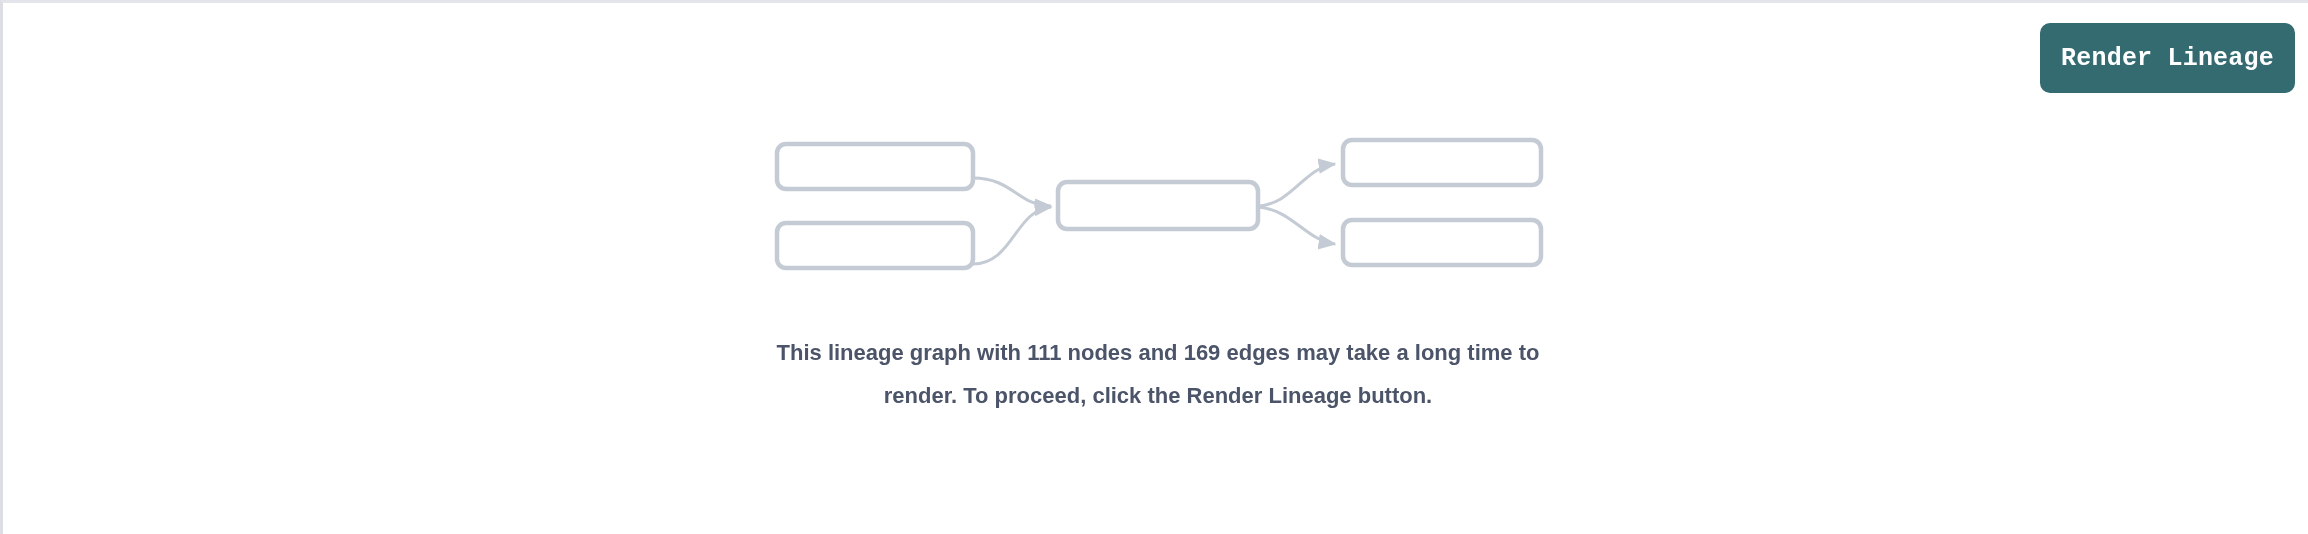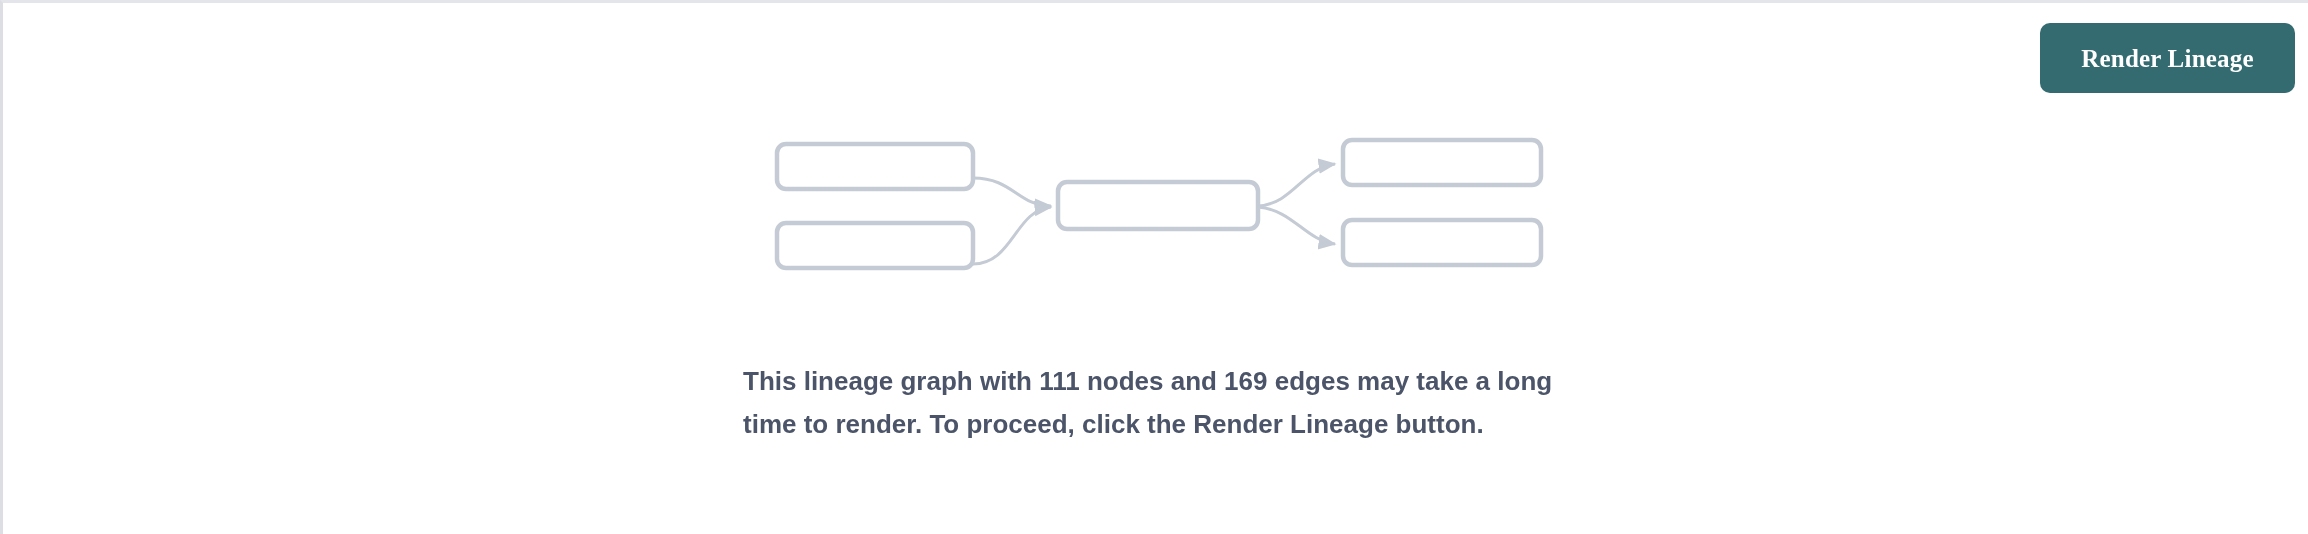--- a/index.html
+++ b/index.html
@@ -29,21 +29,21 @@
   #render-lineage-button {
     position: absolute;
     left: 2037px;
     top: 20px;
     width: 255px;
     height: 70px;
     border: none;
     border-radius: 10px;
     background: #336b70;
     color: #ffffff;
-    font-family: Liberation Serif, serif;
+    font-family: Liberation Mono, monospace;
     font-size: 25px;
     font-weight: bold;
     letter-spacing: 0.2px;
     cursor: pointer;
     padding: 0;
     display: flex;
     align-items: center;
     justify-content: center;
     line-height: 1;
   }
@@ -77,27 +77,26 @@
   .graph-edge-arrow {
     fill: #c4cbd4;
   }
 
   
   #lineage-message {
     position: absolute;
     left: 740px;
     top: 328px;
     width: 830px;
-    text-align: left;
+    text-align: center;
     color: #4b5468;
     font-family: "Liberation Sans", sans-serif;
-    font-size: 26px;
+    font-size: 22px;
     font-weight: bold;
     line-height: 43px;
-    margin-top: 29px;
   }
 </style>
 </head>
 <body>
 
 <div id="panel">
 
   <button id="render-lineage-button">Render Lineage</button>
 
   <div id="lineage-placeholder">

